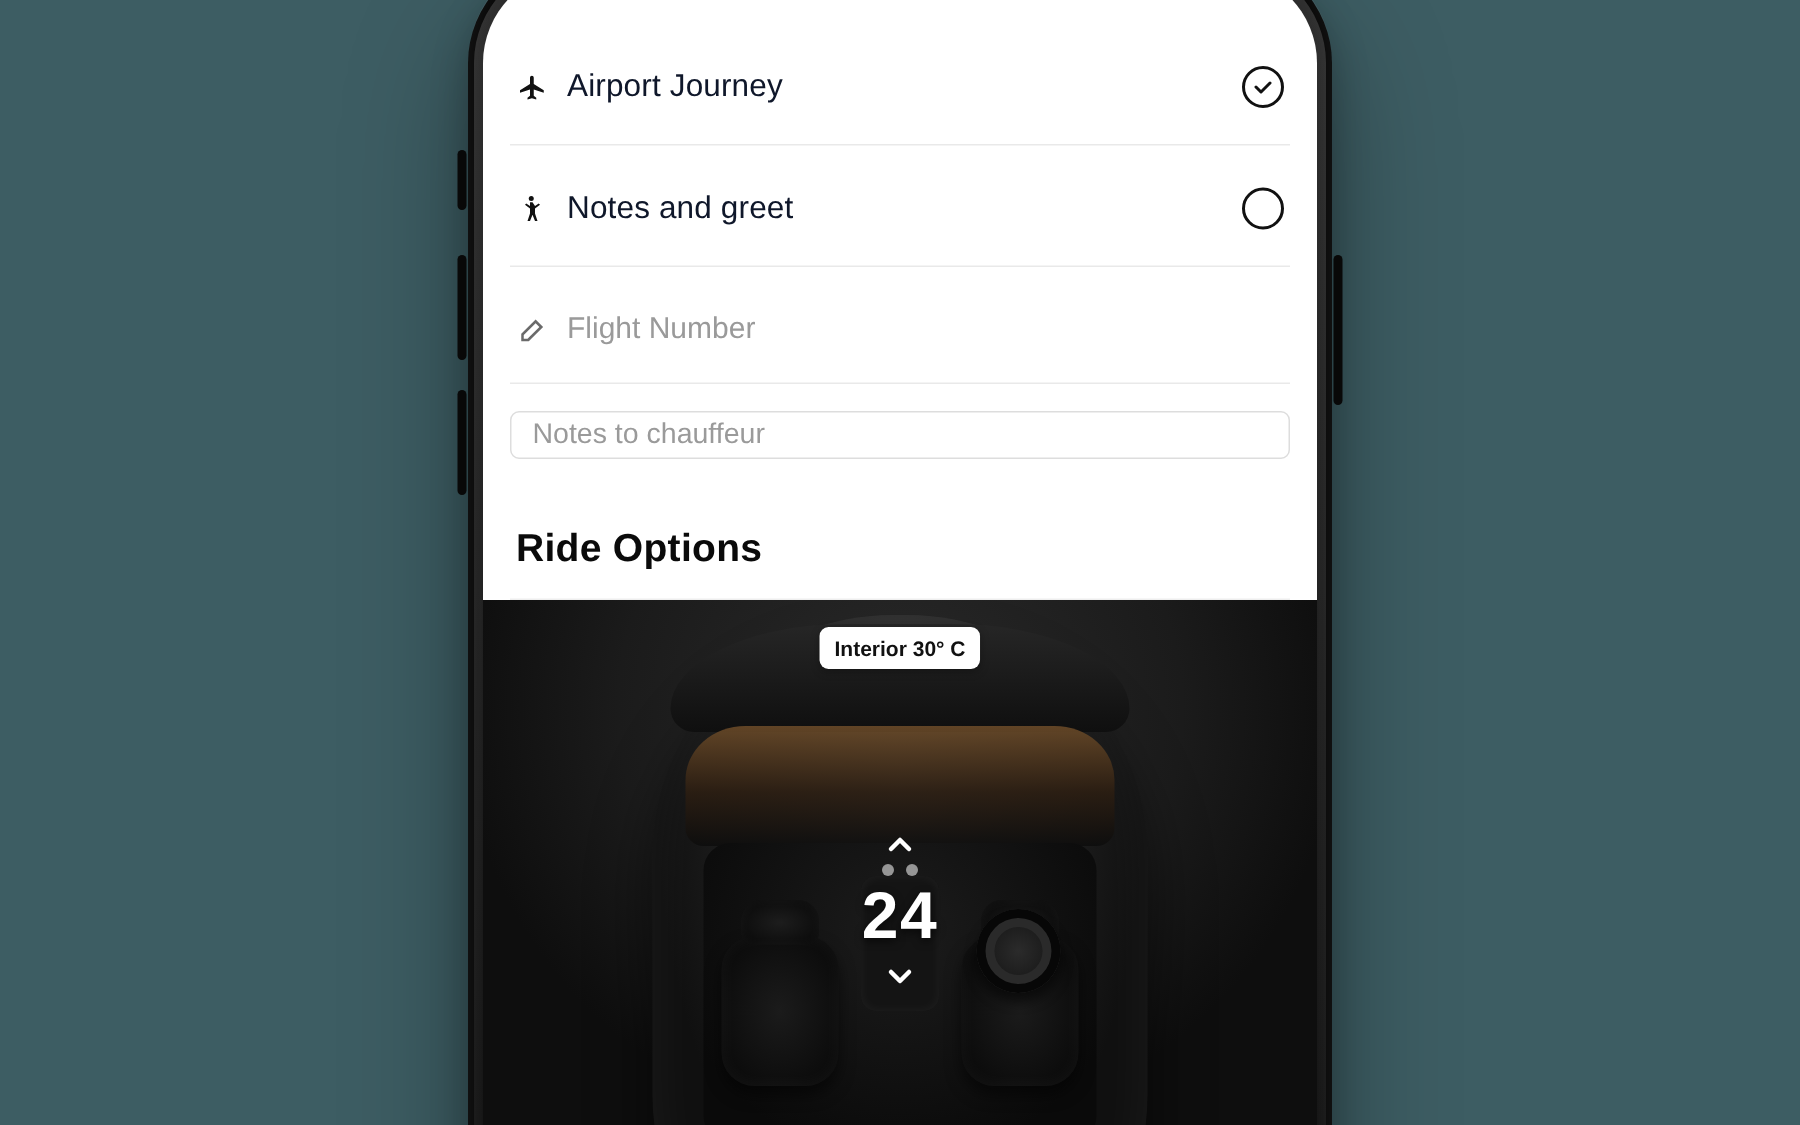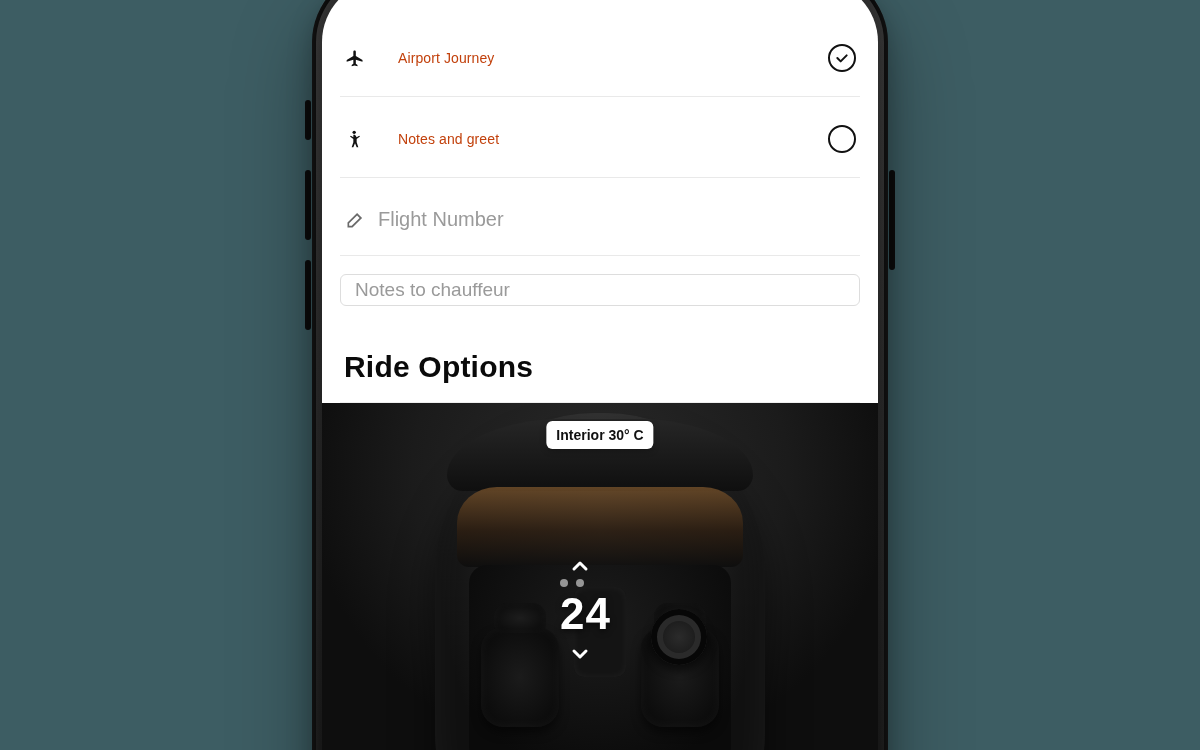--- a/index.html
+++ b/index.html
@@ -80,24 +80,23 @@
   }
   .option-row:first-child { padding-top: 64px; }
   .option-row .icon {
     width: 22px; height: 22px;
     display: flex; align-items: center; justify-content: center;
     font-size: 19px; line-height: 1;
     color:#111;
   }
   .option-row .label {
     flex: 1;
-    font-size: 14px;
-    color:#c2410c;
+    font-size: 21px;
+    color:#0f172a;
     letter-spacing: .1px;
-    margin-left: 20px;
   }
   .radio {
     width: 28px; height: 28px;
     border: 2.5px solid #111;
     border-radius: 50%;
     display: flex; align-items:center; justify-content:center;
     background:#fff;
   }
   .radio.checked svg { display:block; }
   .radio svg { display:none; width:16px; height:16px; }
@@ -126,21 +125,21 @@
     border-radius: 6px;
     padding: 4px 14px;
     font-size: 19px;
     color:#111;
     outline:none;
   }
   .notes::placeholder { color:#9a9a9a; }
 
   .section-title {
     padding: 44px 4px 18px 4px;
-    font-size: 30px;
+    font-size: 26px;
     font-weight: 800;
     letter-spacing: .2px;
     color:#0a0a0a;
     border-bottom: 1px solid #eee;
   }
 
   .ride-viz {
     position: relative;
     height: 360px;
     background: radial-gradient(ellipse at center 20%, #2a2a2a 0%, #1b1b1b 45%, #0e0e0e 70%);
@@ -205,21 +204,21 @@
     position:absolute; left:50%; top:18px; transform:translateX(-50%);
     background:#fff; color:#111;
     font-size:14px; font-weight:700;
     padding:6px 10px; border-radius:6px;
     box-shadow: 0 2px 6px rgba(0,0,0,.25);
     white-space:nowrap;
   }
   .temp-stepper{
     position:absolute; left:50%; top:150px; transform:translateX(-50%);
     width:80px;
-    display:flex; flex-direction:column; gap:2px;
+    display:flex; flex-direction:column; align-items:center; gap:2px;
     color:#fff;
   }
   .temp-stepper .chev{
     width:40px; height:26px; display:flex; align-items:center; justify-content:center;
     cursor:pointer;
   }
   .temp-stepper .chev svg{ width:24px; height:24px; }
   .temp-value{
     font-size:44px; font-weight:800; letter-spacing:1px;
     text-shadow: 0 2px 6px rgba(0,0,0,.6);

